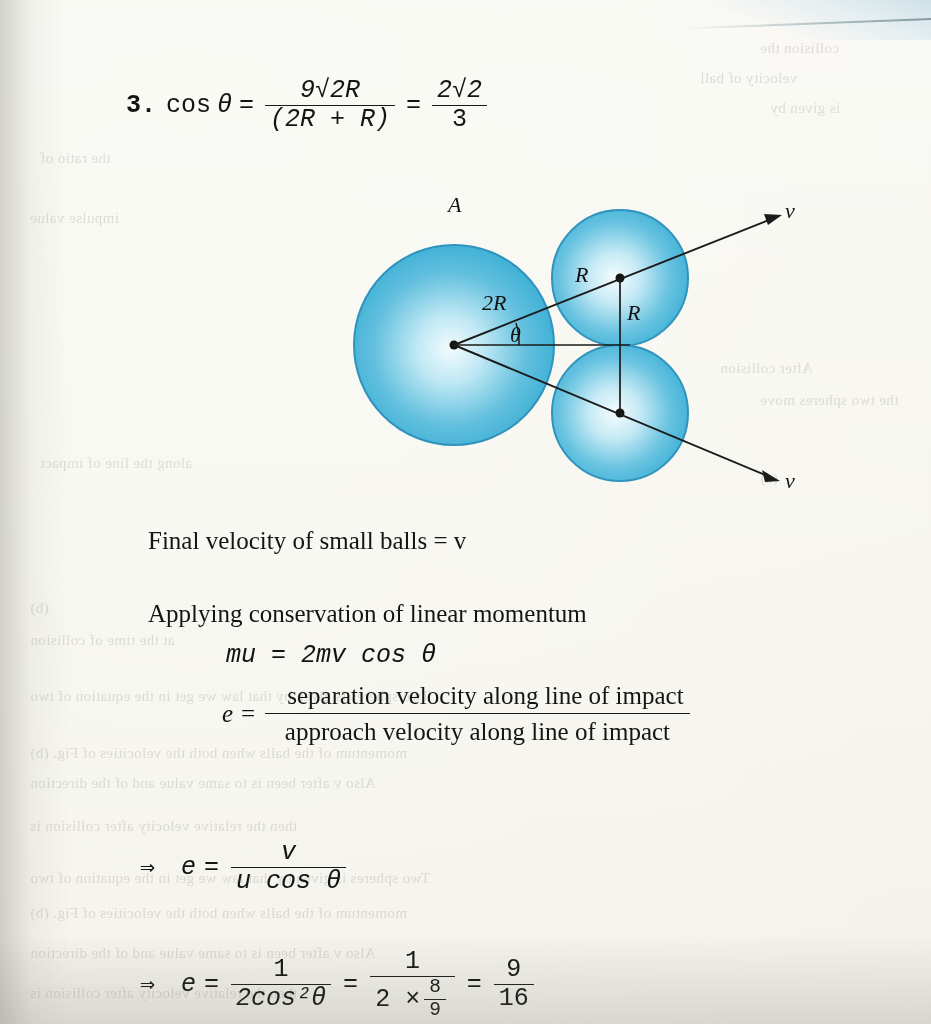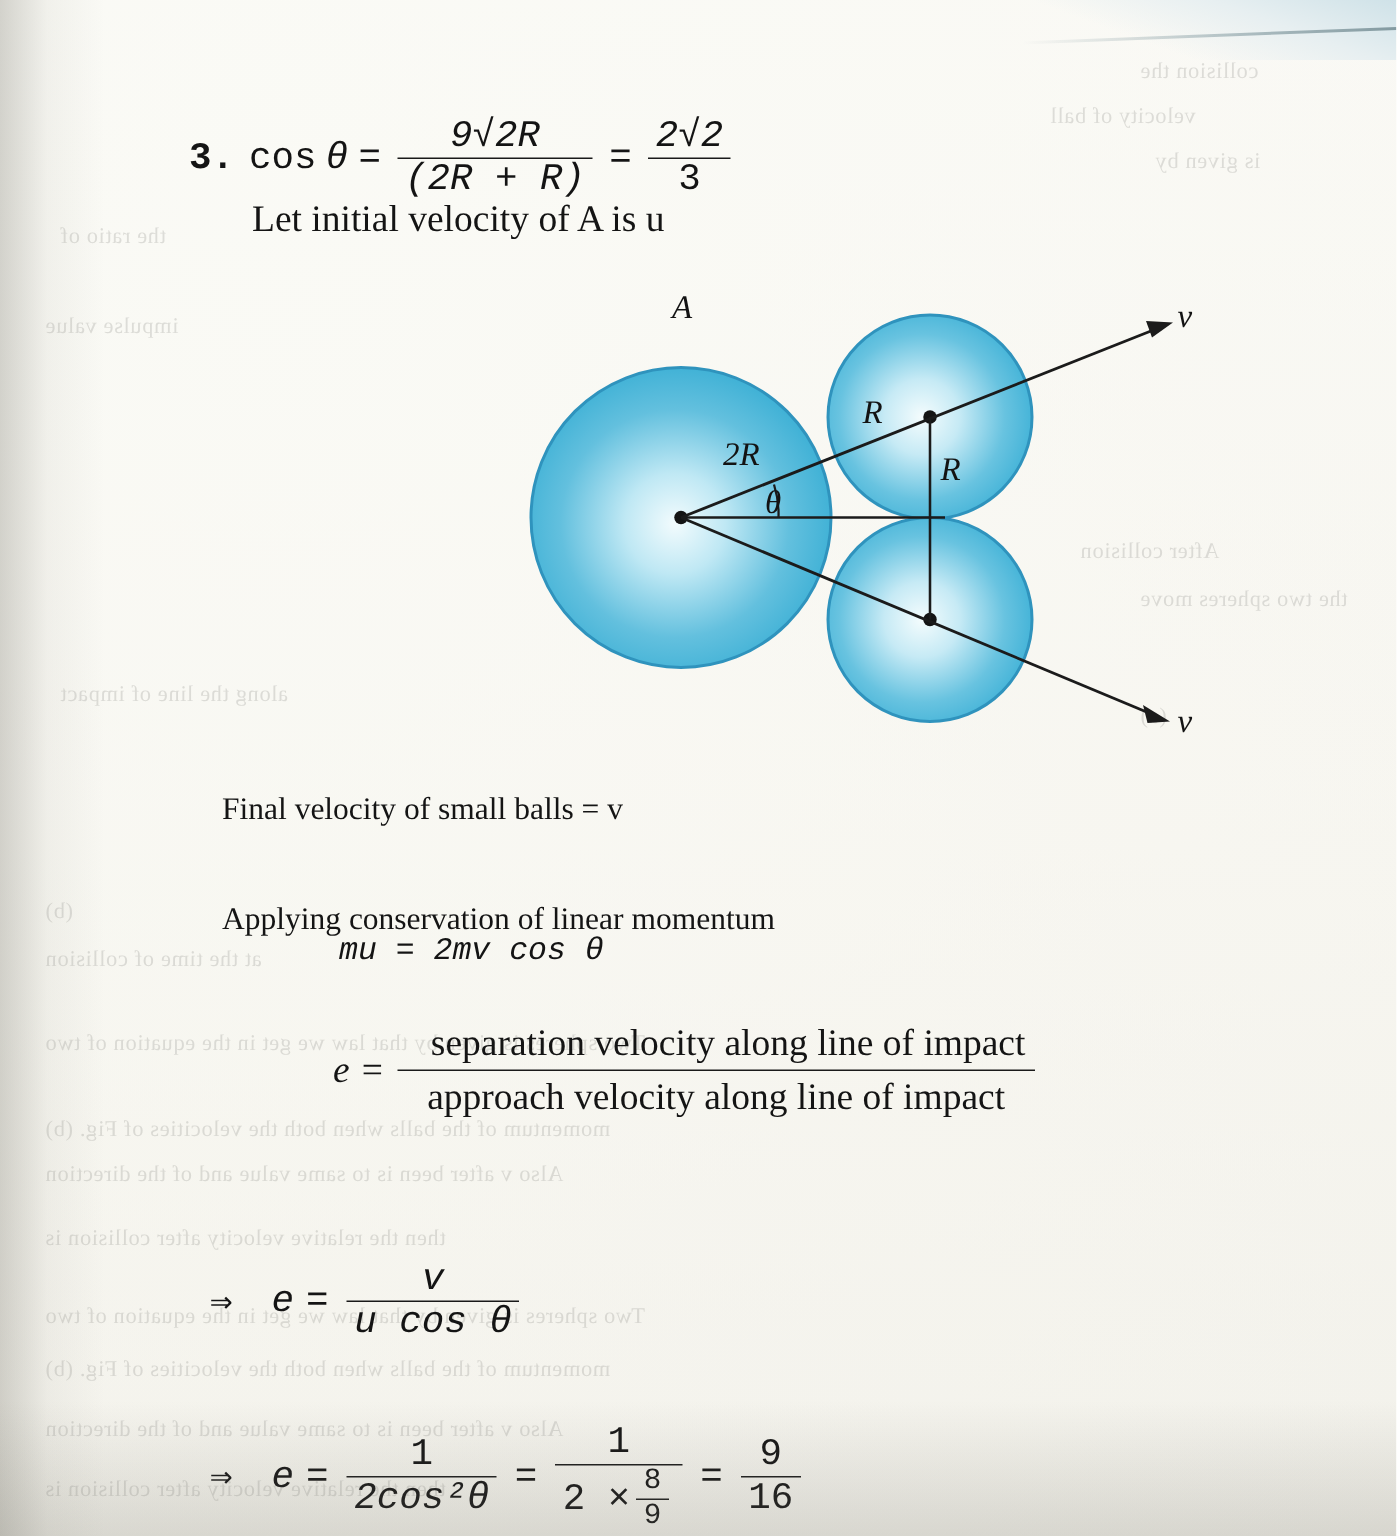--- a/index.html
+++ b/index.html
@@ -110,26 +110,26 @@
   .fig-label {
     position: absolute;
     font-size: 22px;
     font-family: "Liberation Serif", serif;
     font-style: italic;
     color: #131313;
   }
 
   .para {
     position: absolute;
-    font-size: 21px;
+    font-size: 25px;
     white-space: nowrap;
   }
   .p-final   { left: 148px; top: 527px; }
   .p-apply   { left: 148px; top: 575px; margin-top: 25px; }
-  .p-mu      { left: 226px; top: 590px; font-style: italic; }
+  .p-mu      { left: 226px; top: 608px; font-style: italic; }
 
   .e-def {
     position: absolute;
     left: 222px;
     top: 682px;
     font-size: 25px;
     display: flex;
     align-items: center;
     white-space: nowrap;
   }
@@ -176,21 +176,20 @@
   <div class="ghost" style="left:30px;  top:905px;">momentum of the balls when both the velocities of Fig. (b)</div>
   <div class="ghost" style="left:30px;  top:945px;">Also v after been is to same value and of the direction</div>
   <div class="ghost" style="left:30px;  top:985px;">then the relative velocity after collision is</div>
 
   <div class="content">
 
     <div class="line-3 math">
       <span class="idx">3.</span><span class="upr">cos</span><span style="margin-left:6px;">θ</span><span class="upr" style="margin:0 7px;">=</span><span class="frac"><span class="num">9√2R</span><span class="den">(2R + R)</span></span><span class="upr" style="margin:0 7px;">=</span><span class="frac"><span class="num">2√2</span><span class="den upr">3</span></span>
     </div>
 
-    <div class="line-let">Let initial velocity of A is u</div>
 
     <div class="figure">
       <svg width="520" height="320" viewBox="0 0 520 320">
         <defs>
           <radialGradient id="ballA" cx="48%" cy="52%" r="56%">
             <stop offset="0%" stop-color="#f2fbfd"></stop>
             <stop offset="30%" stop-color="#bfe8f4"></stop>
             <stop offset="68%" stop-color="#63c0de"></stop>
             <stop offset="100%" stop-color="#38aed4"></stop>
           </radialGradient>

